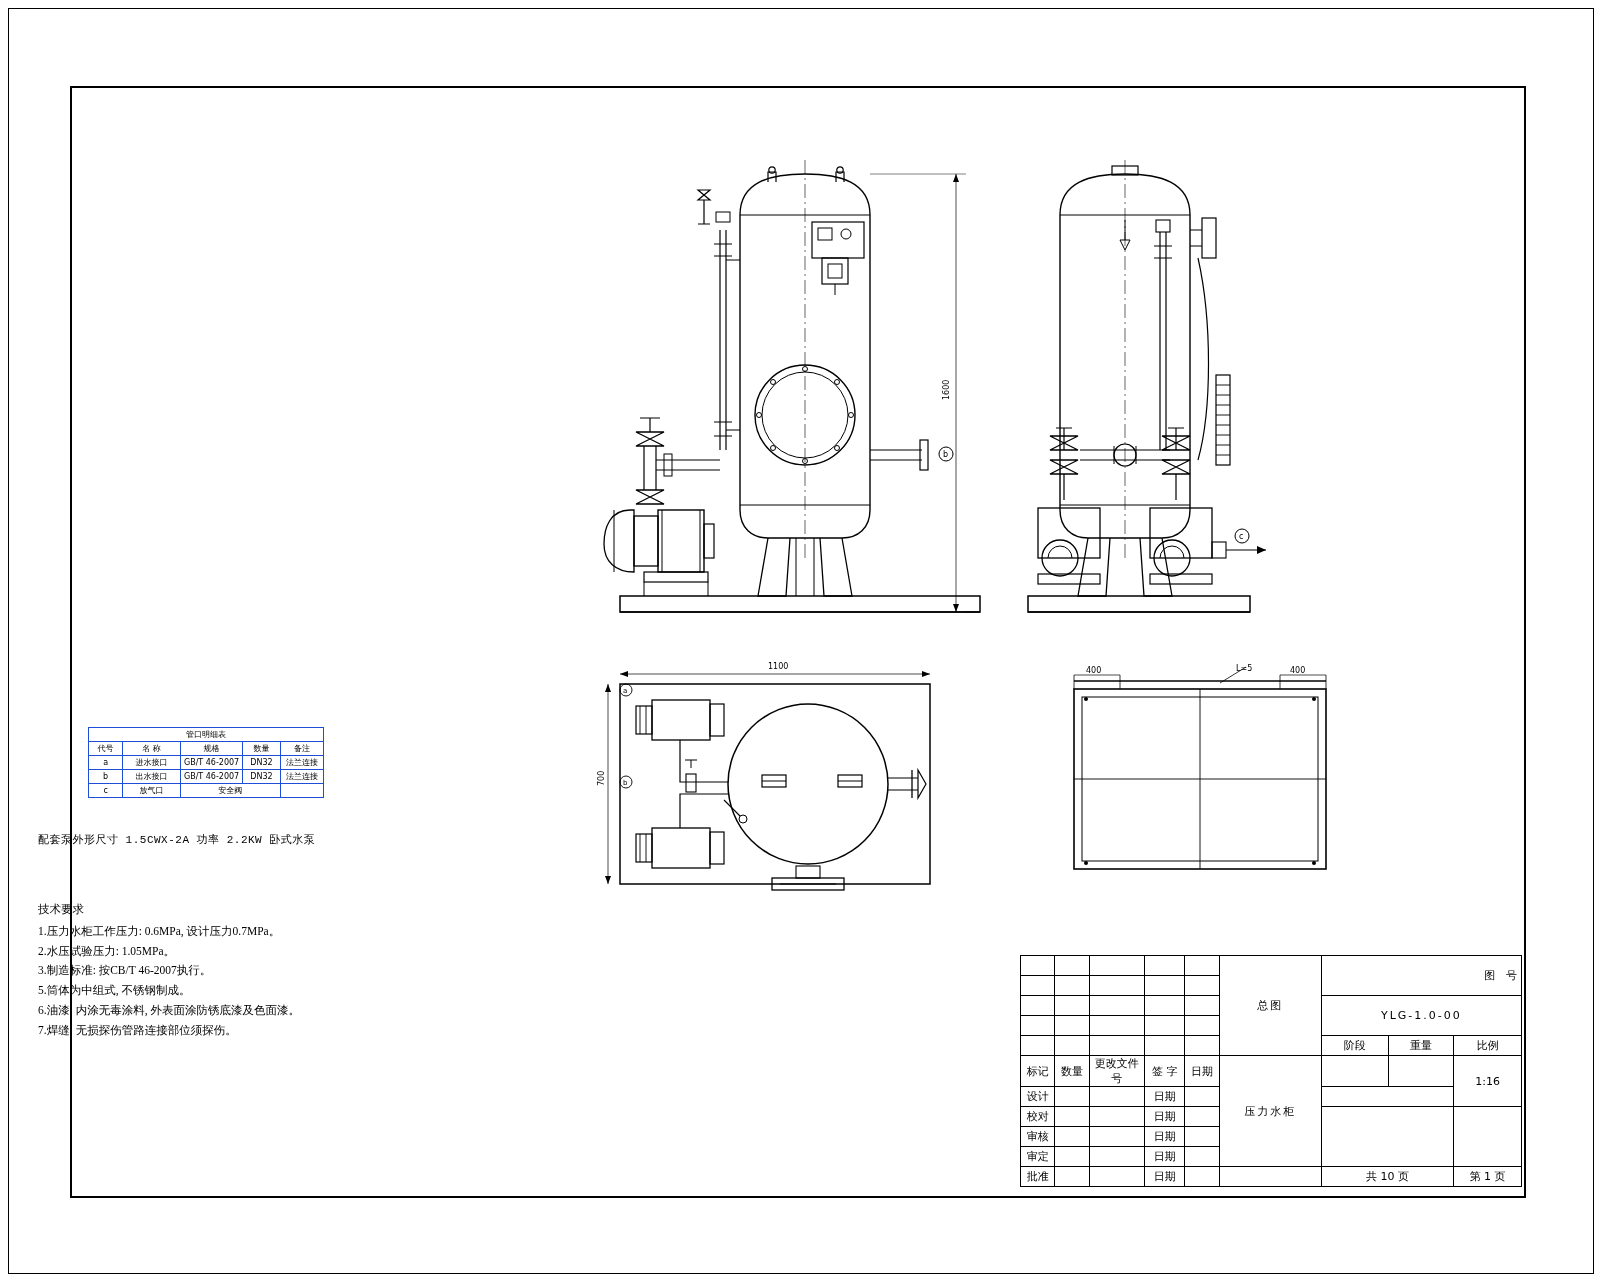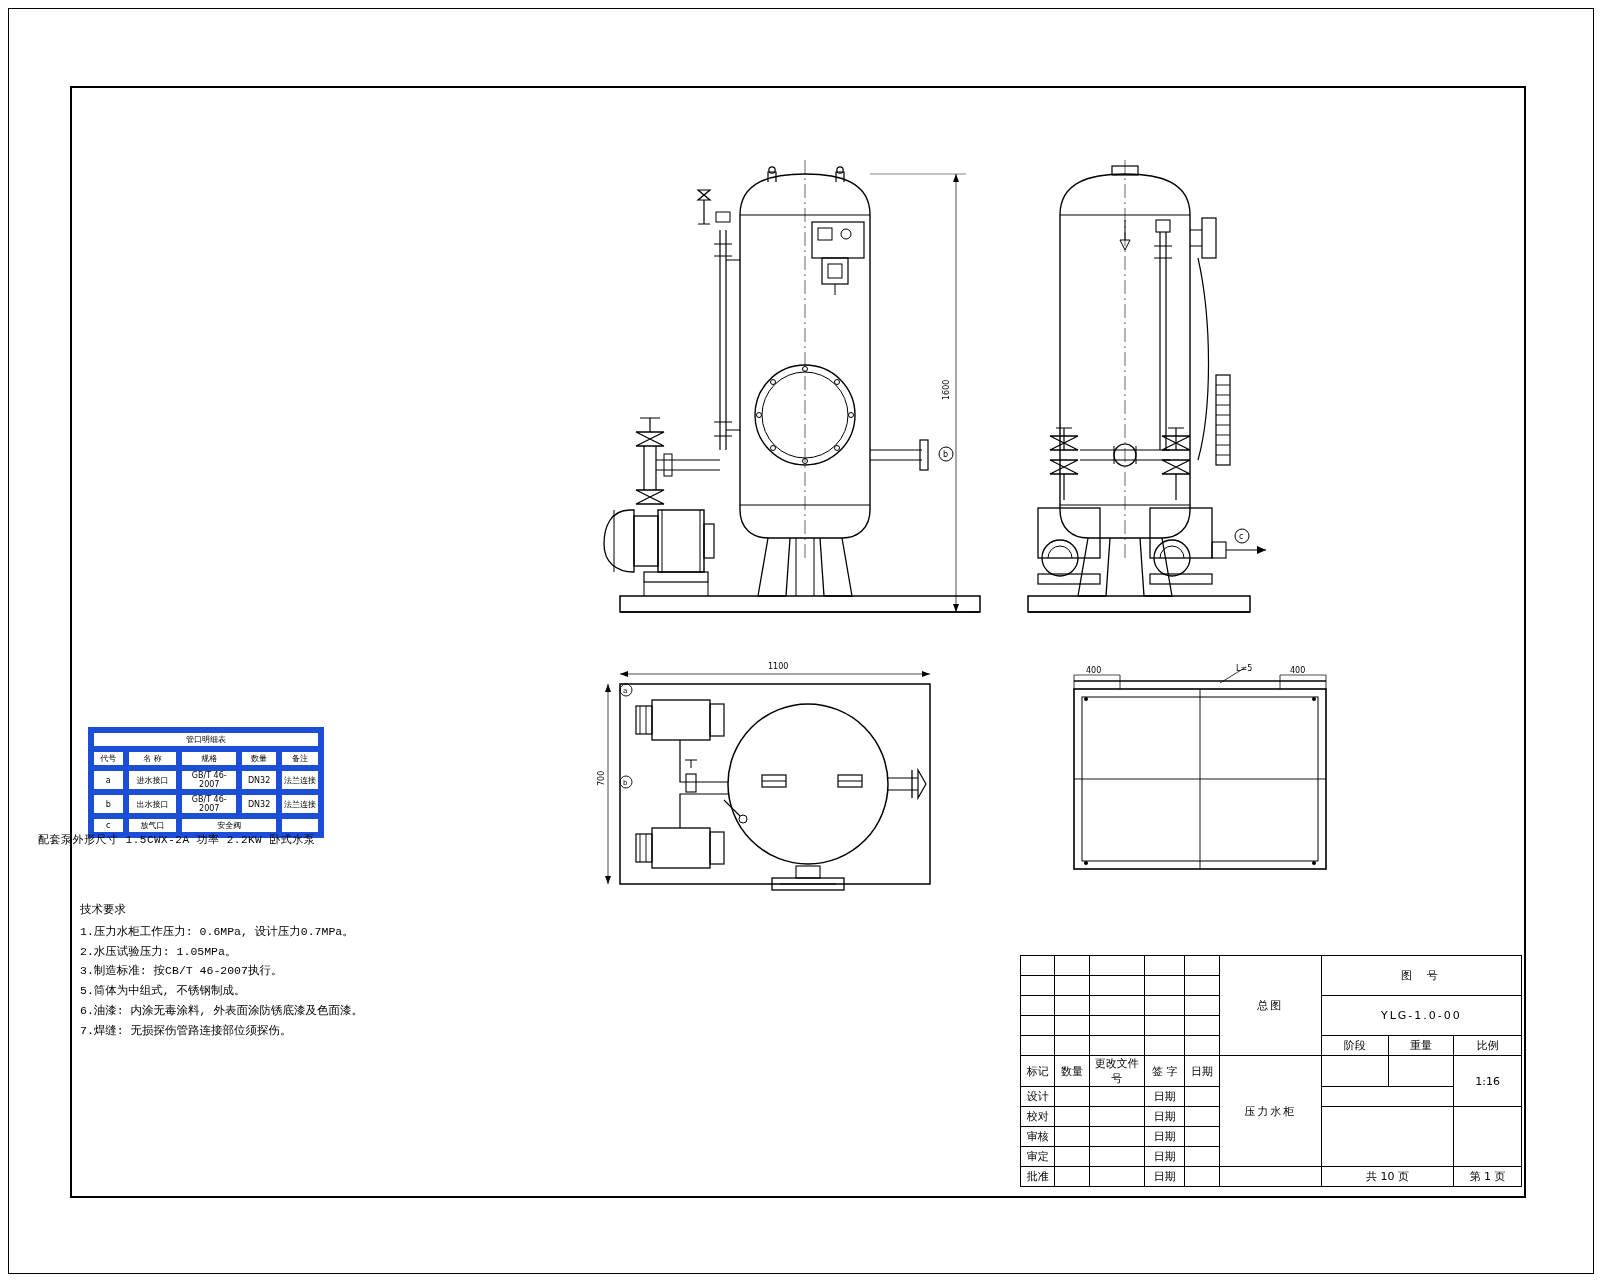--- a/index.html
+++ b/index.html
@@ -4,27 +4,27 @@
 <style>
   html,body{margin:0;padding:0;background:#ffffff;}
   body{width:1600px;height:1280px;position:relative;font-family:"Liberation Sans",sans-serif;color:#000;}
   .sheet{position:absolute;left:0;top:0;width:1600px;height:1280px;background:#fff;}
   .border-outer{position:absolute;left:8px;top:8px;width:1584px;height:1264px;border:1px solid #000;}
   .border-inner{position:absolute;left:70px;top:86px;width:1452px;height:1108px;border:2px solid #000;}
   .blk{position:absolute;}
   svg{display:block;overflow:visible;}
   table{border-collapse:collapse;}
   td{border:1px solid #000;font-size:8px;text-align:center;padding:0;height:13px;font-family:"DejaVu Sans",sans-serif;}
-  .nb td{border:6px solid #1d4ed8;}
-  .notes{position:absolute;left:38px;top:900px;width:420px;font-size:11.5px;line-height:1.72;font-family:Liberation Mono, monospace;margin-left:42px;}
+  .nb td{border:1px solid #1d4ed8;}
+  .notes{position:absolute;left:38px;top:900px;width:420px;font-size:11.5px;line-height:1.72;font-family:Liberation Serif, serif;}
   .notes .hd{margin-bottom:2px;}
   .spec{position:absolute;left:38px;top:832px;font-size:11px;font-family:Liberation Mono, monospace;letter-spacing:.5px;}
   .tb{position:absolute;left:1020px;top:955px;width:502px;height:165px;}
   .tb td{font-size:11px;height:19px;}
-  .big{font-size:19px;font-family:Liberation Mono, monospace;letter-spacing:4px;}
+  .big{font-size:19px;font-family:Liberation Serif, serif;letter-spacing:4px;text-align:right;}
   .mid{font-size:15px;font-family:"DejaVu Sans",sans-serif;letter-spacing:2px;}
 </style>
 </head>
 <body>
 
 <div class="sheet">
 
   <div class="border-outer"></div>
   <div class="border-inner"></div>
 

